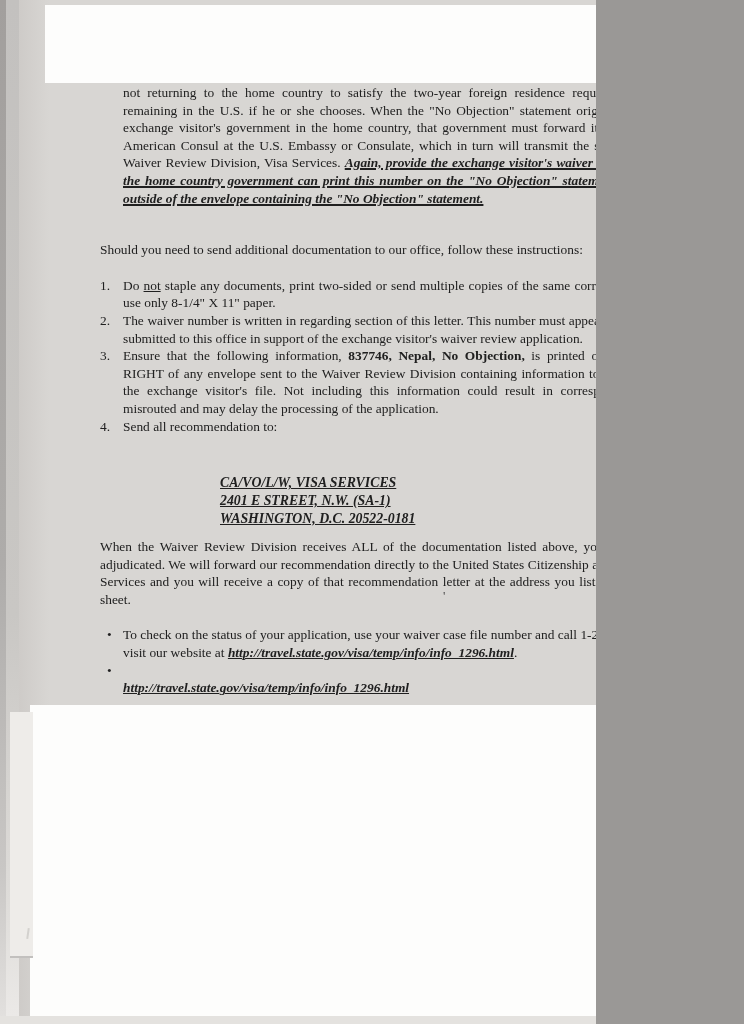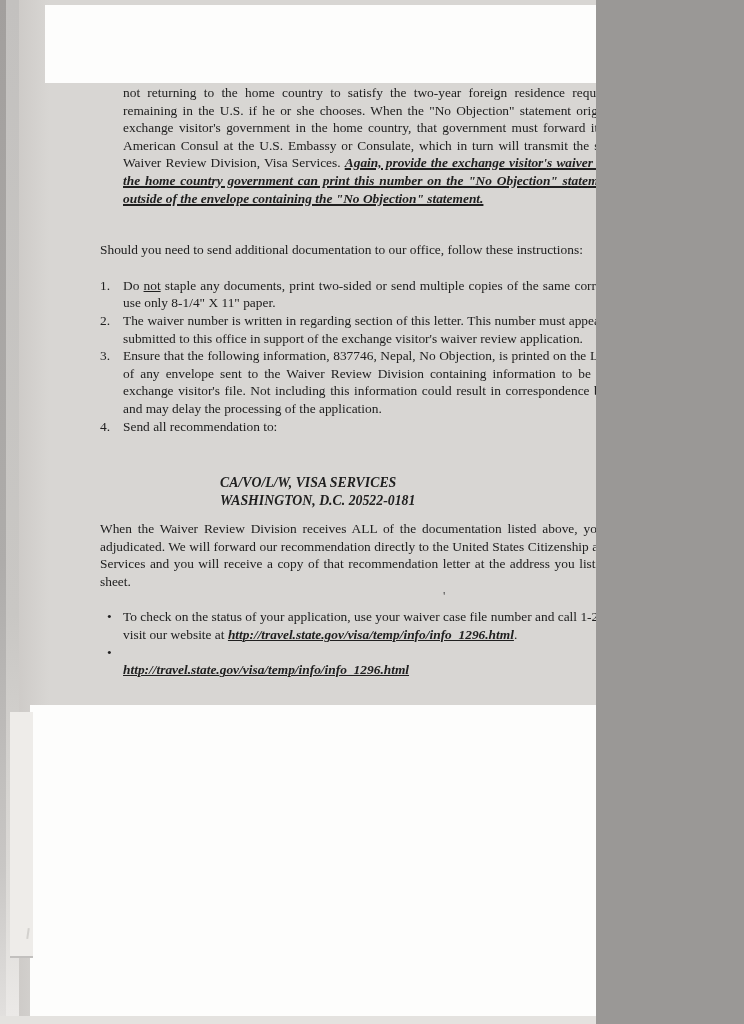--- a/index.html
+++ b/index.html
@@ -58,28 +58,28 @@
     text-align: justify;
   }
   .intro { margin: 0 0 0 23px; }
   .emph { font-weight: bold; font-style: italic; text-decoration: underline; text-decoration-thickness: 1.5px; }
   .lead { margin: 34px 0 0 0; }
   .olist { margin-top: 18px; }
   .oitem { display: flex; }
   .num { flex: 0 0 23px; text-align: left; }
   .itext { flex: 1; text-align: justify; }
   .u { text-decoration: underline; }
-  .b { font-weight: normal; }
+  .b { font-weight: bold; }
   .address {
     margin: 39px 0 0 120px;
     font-weight: bold; font-style: italic;
     font-size: 13.8px; line-height: 18px;
     text-align: left;
   }
-  .address span { display: block; }
+  .address span { display: block; text-decoration: underline; }
   .closing { margin: 10px 0 0 0; }
   .blist { margin-top: 18px; }
   .bitem { display: flex; }
   .bullet { flex: 0 0 23px; padding-left: 7px; text-align: left; }
   .btext { flex: 1; text-align: justify; }
   .url { font-weight: bold; font-style: italic; text-decoration: underline; text-decoration-thickness: 1.3px; }
   .wide { letter-spacing: 0.9px; word-spacing: 5.5px; }
 </style>
 </head>
 <body>
@@ -120,20 +120,21 @@
 
       <div class="oitem">
         <div class="num">4.</div>
         <div class="itext">Send all recommendation to:</div>
       </div>
 
     </div>
 
     <div class="address">
       <span>CA/VO/L/W, VISA SERVICES</span>
+      <span>2401 E STREET, N.W. (SA-1)</span>
       <span>WASHINGTON, D.C. 20522-0181</span>
     </div>
 
     <p class="closing">When the Waiver Review Division receives ALL of the documentation listed above, your case will be adjudicated. We will forward our recommendation directly to the United States Citizenship and Immigration Services and you will receive a copy of that recommendation letter at the address you listed on your data sheet.</p>
 
     <div class="blist">
 
       <div class="bitem">
         <div class="bullet">•</div>
         <div class="btext"><span>To check on the status of your application, use your waiver case file number and call 1-202-663-1225 or visit our website at </span><span class="url">http://travel.state.gov/visa/temp/info/info_1296.html</span><span>.</span></div>

